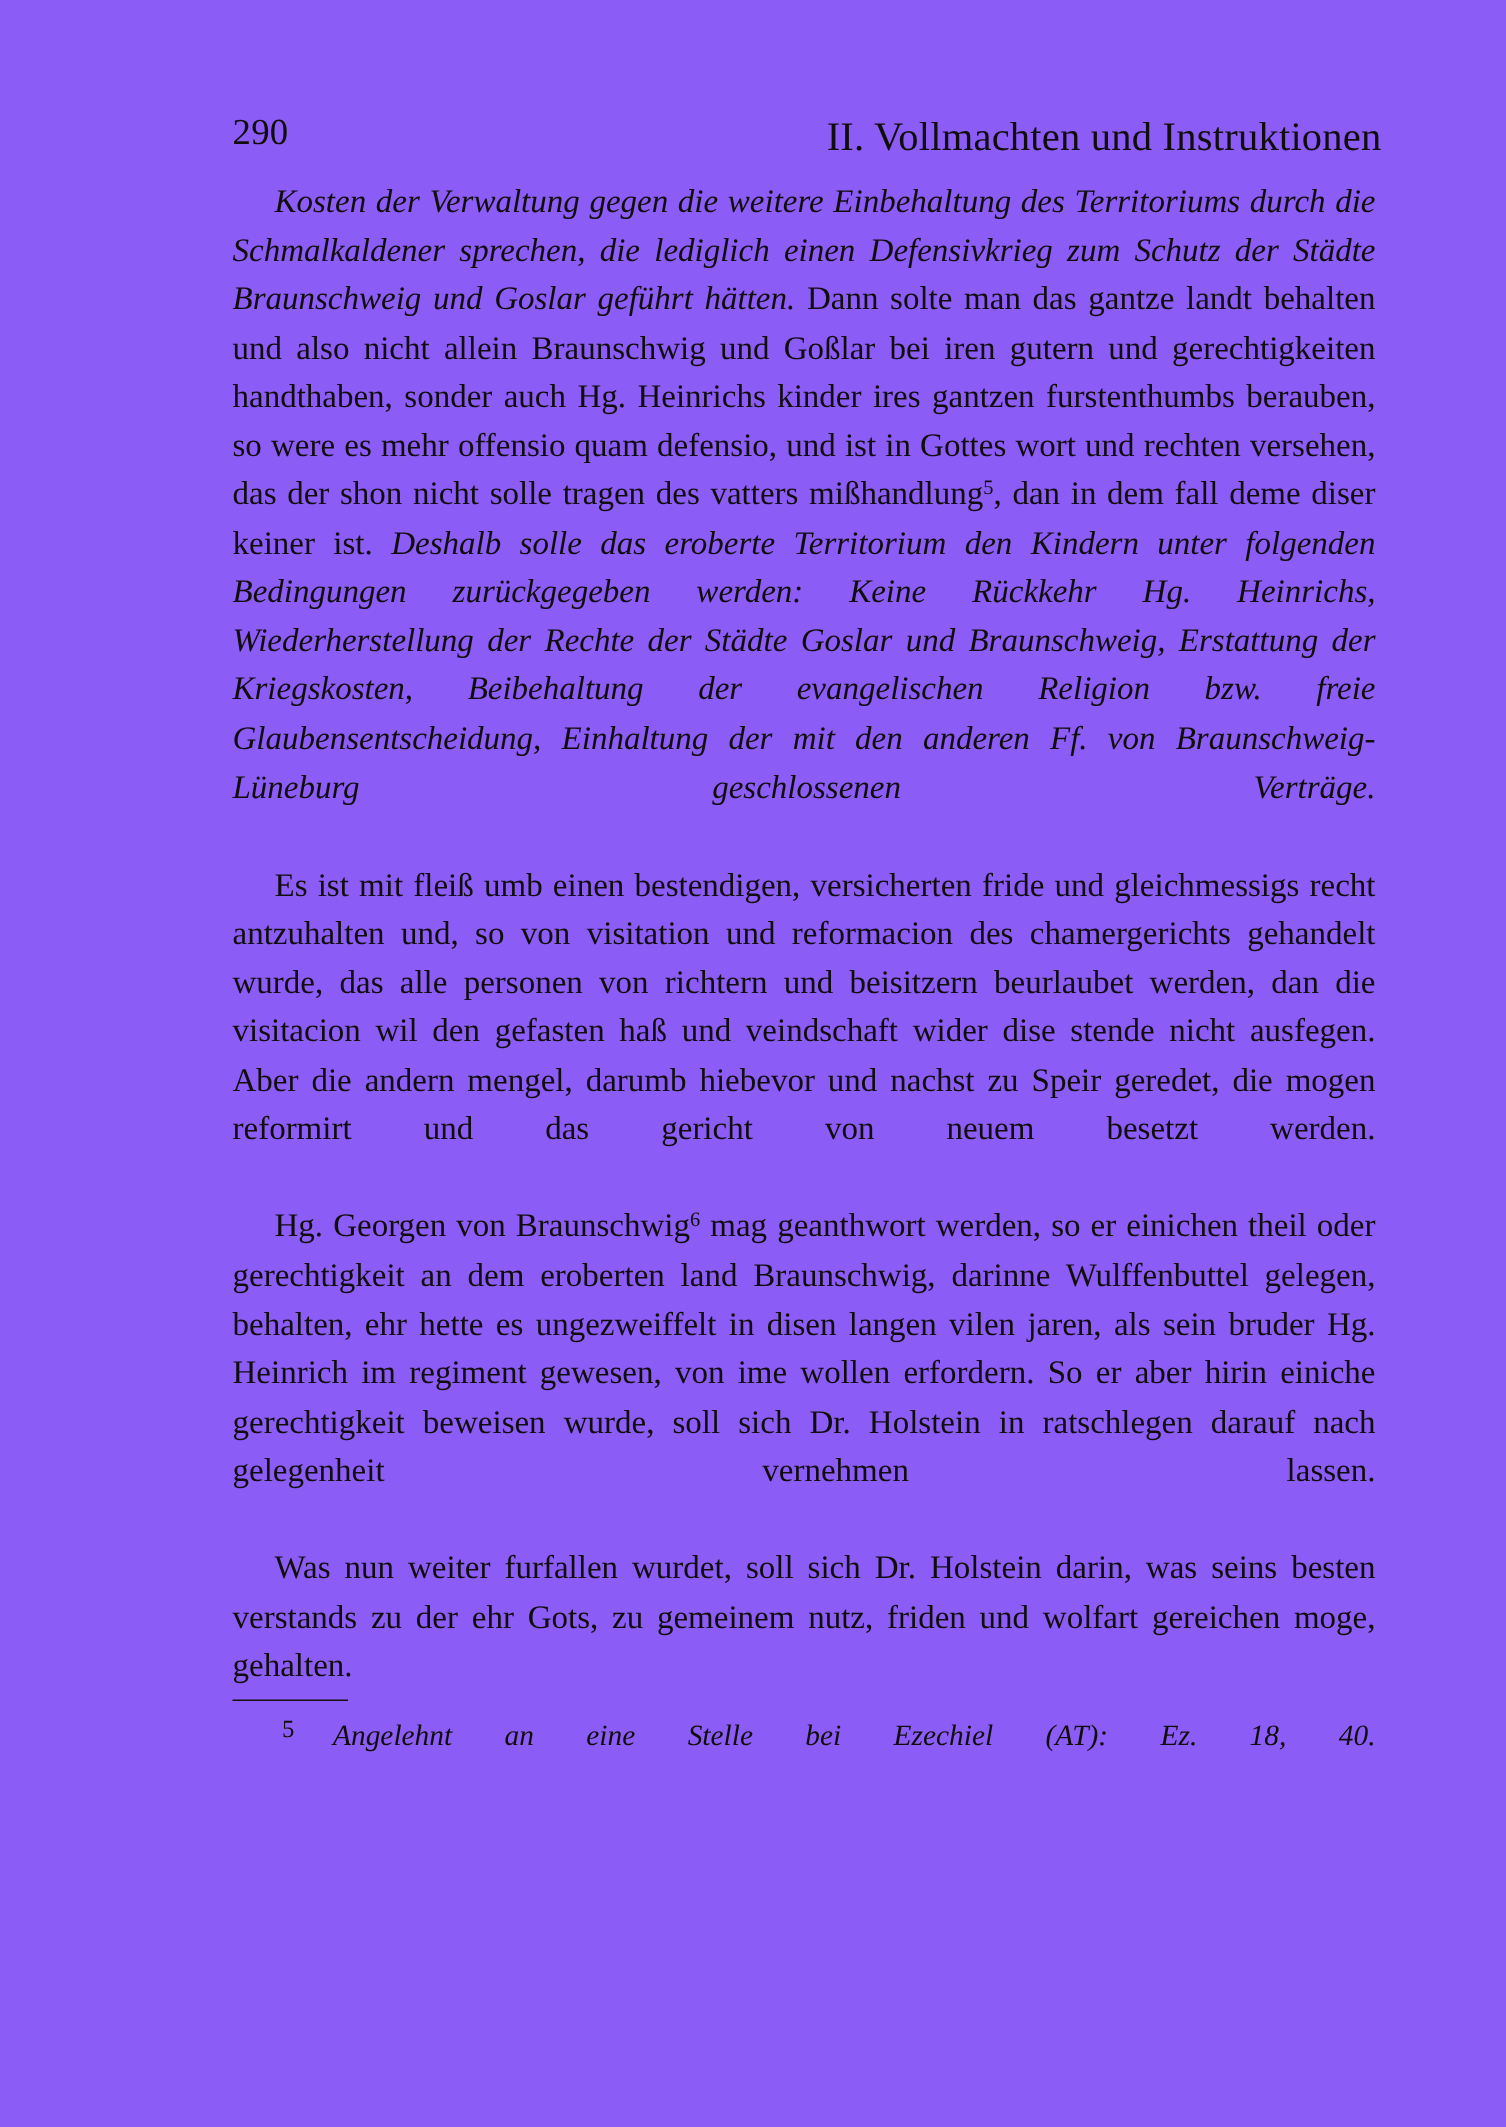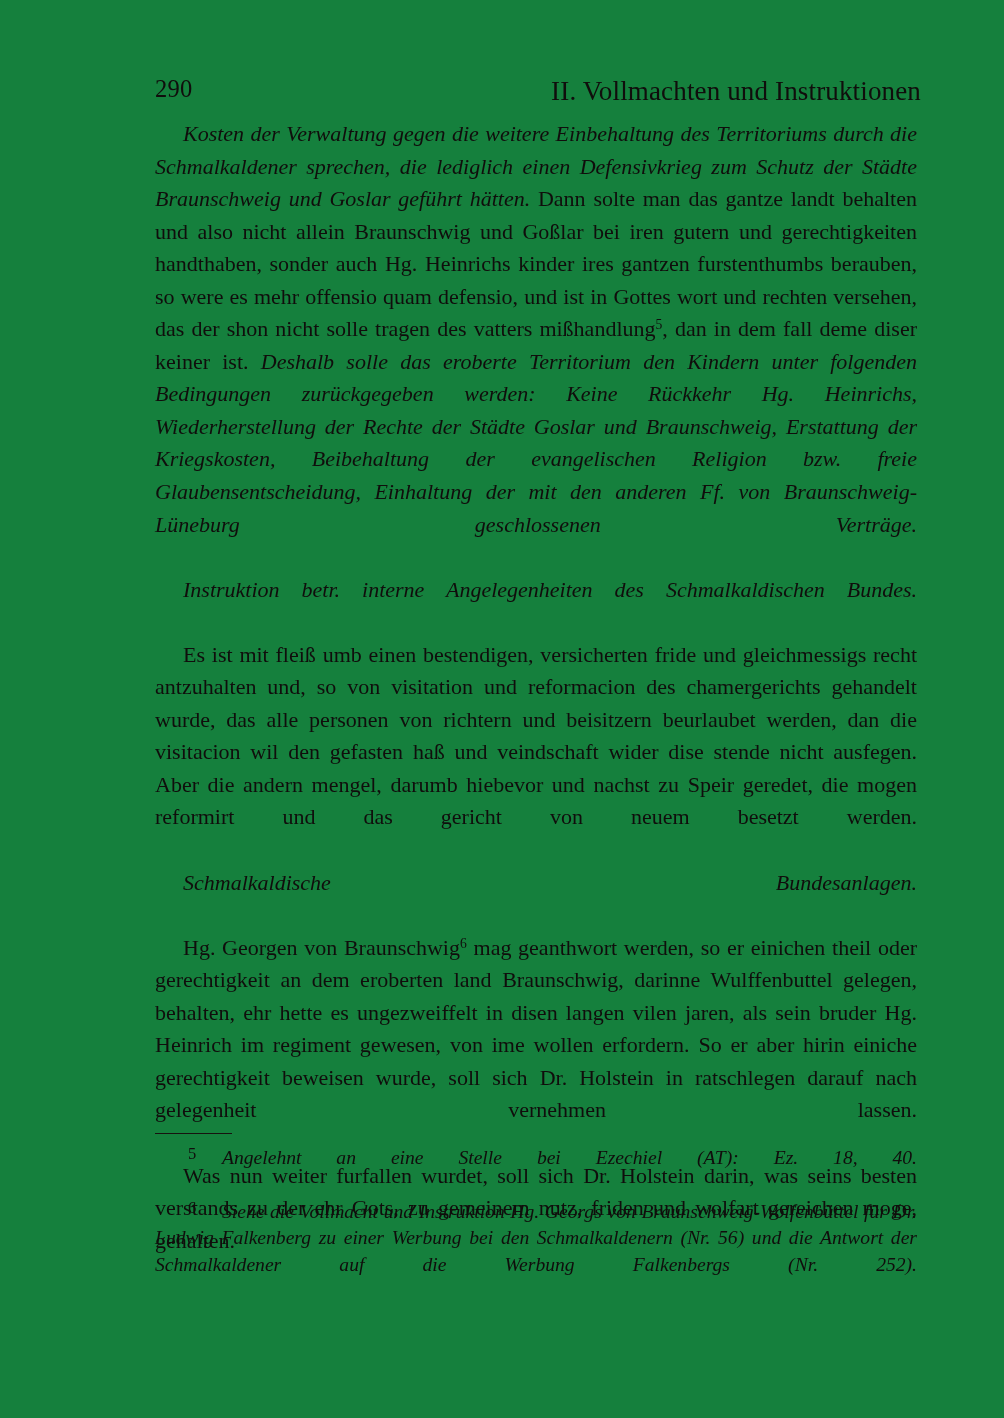--- a/index.html
+++ b/index.html
@@ -12,21 +12,21 @@
     height: 1418px;
     overflow: hidden;
     font-family: "Liberation Serif", "DejaVu Serif", serif;
     color: #100d0c;
   }
 
   .page {
     position: relative;
     width: 1004px;
     height: 1418px;
-    background: #15803d;
+    background: #8b5cf6;
   }
 
   
   .running-head {
     position: absolute;
     left: 155px;
     top: 74px;
     width: 762px;
     height: 30px;
     font-size: 24.5px;
@@ -128,26 +128,23 @@
 
 <div class="page">
 
   <div class="running-head">
     <span class="folio">290</span>
     <span class="head-title">II. Vollmachten und Instruktionen</span>
   </div>
 
   <div class="textblock">
     <p class="para indent"><span class="it">Kosten der Verwaltung gegen die weitere Einbehaltung des Territoriums durch die Schmalkaldener sprechen, die lediglich einen Defensivkrieg zum Schutz der Städte Braunschweig und Goslar geführt hätten.</span><span> Dann solte man das gantze landt behalten und also nicht allein Braunschwig und Goßlar bei iren gutern und gerechtigkeiten handthaben, sonder auch Hg. Heinrichs kinder ires gantzen furstenthumbs berauben, so were es mehr offensio quam defensio, und ist in Gottes wort und rechten versehen, das der shon nicht solle tragen des vatters mißhandlung</span><sup>5</sup><span>, dan in dem fall deme diser keiner ist. </span><span class="it">Deshalb solle das eroberte Territorium den Kindern unter folgenden Bedingungen zurückgegeben werden: Keine Rückkehr Hg. Heinrichs, Wiederherstellung der Rechte der Städte Goslar und Braunschweig, Erstattung der Kriegskosten, Beibehaltung der evangelischen Religion bzw. freie Glaubensentscheidung, Einhaltung der mit den anderen Ff. von Braunschweig-Lüneburg geschlossenen Verträge.</span></p>
-    <p class="para indent"><span class="it">Instruktion betr. interne Angelegenheiten des Schmalkaldischen Bundes.</span></p>
     <p class="para indent"><span>Es ist mit fleiß umb einen bestendigen, versicherten fride und gleichmessigs recht antzuhalten und, so von visitation und reformacion des chamergerichts gehandelt wurde, das alle personen von richtern und beisitzern beurlaubet werden, dan die visitacion wil den gefasten haß und veindschaft wider dise stende nicht ausfegen. Aber die andern mengel, darumb hiebevor und nachst zu Speir geredet, die mogen reformirt und das gericht von neuem besetzt werden.</span></p>
-    <p class="para indent"><span class="it">Schmalkaldische Bundesanlagen.</span></p>
     <p class="para indent"><span>Hg. Georgen von Braunschwig</span><sup>6</sup><span> mag geanthwort werden, so er einichen theil oder gerechtigkeit an dem eroberten land Braunschwig, darinne Wulffenbuttel gelegen, behalten, ehr hette es ungezweiffelt in disen langen vilen jaren, als sein bruder Hg. Heinrich im regiment gewesen, von ime wollen erfordern. So er aber hirin einiche gerechtigkeit beweisen wurde, soll sich Dr. Holstein in ratschlegen darauf nach gelegenheit vernehmen lassen.</span></p>
     <p class="para indent"><span>Was nun weiter furfallen wurdet, soll sich Dr. Holstein darin, was seins besten verstands zu der ehr Gots, zu gemeinem nutz, friden und wolfart gereichen moge, gehalten. </span></p>
   </div>
 
   <div class="footnotes">
     <div class="fn-rule"></div>
     <p class="fn"><span class="fn-num">5</span><span>Angelehnt an eine Stelle bei Ezechiel (AT): Ez. 18, 40.</span></p>
-    <p class="fn"><span class="fn-num">6</span><span>Siehe die Vollmacht und Instruktion Hg. Georgs von Braunschweig-Wolfenbüttel für Dr. Ludwig Falkenberg zu einer Werbung bei den Schmalkaldenern (Nr. 56) und die Antwort der Schmalkaldener auf die Werbung Falkenbergs (Nr. 252).</span></p>
   </div>
 
 </div>
 
 </body></html>

